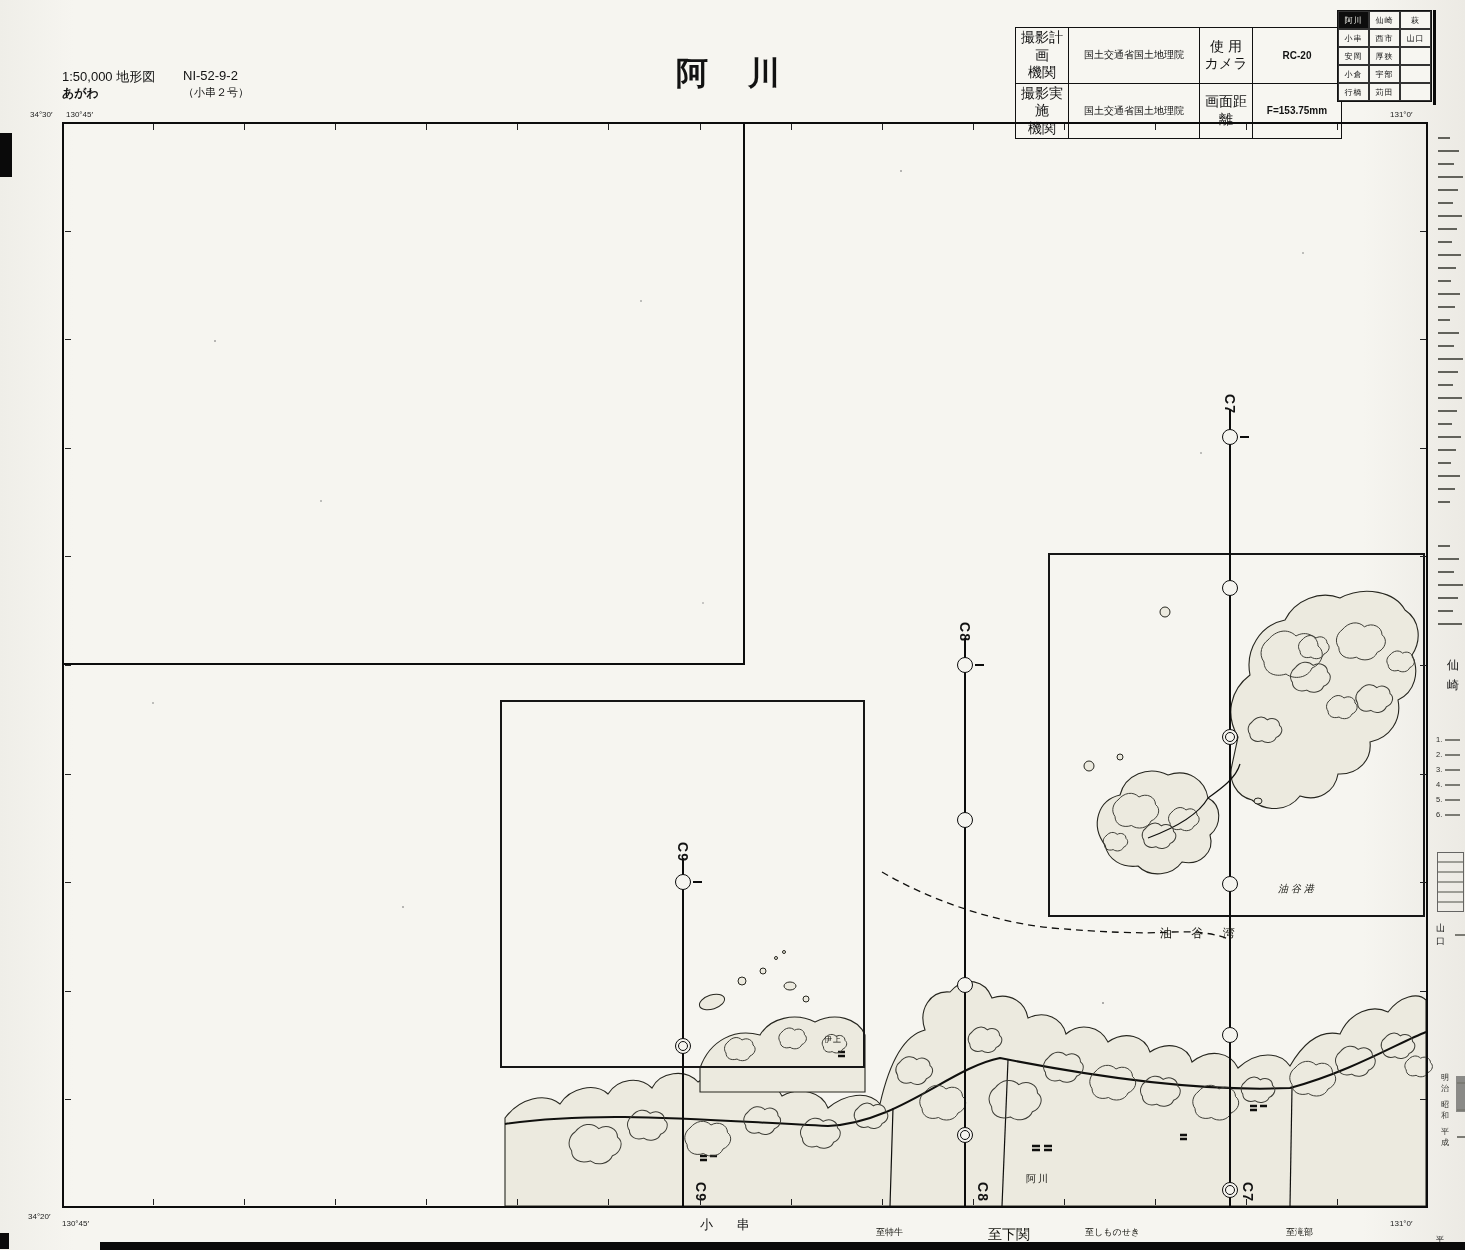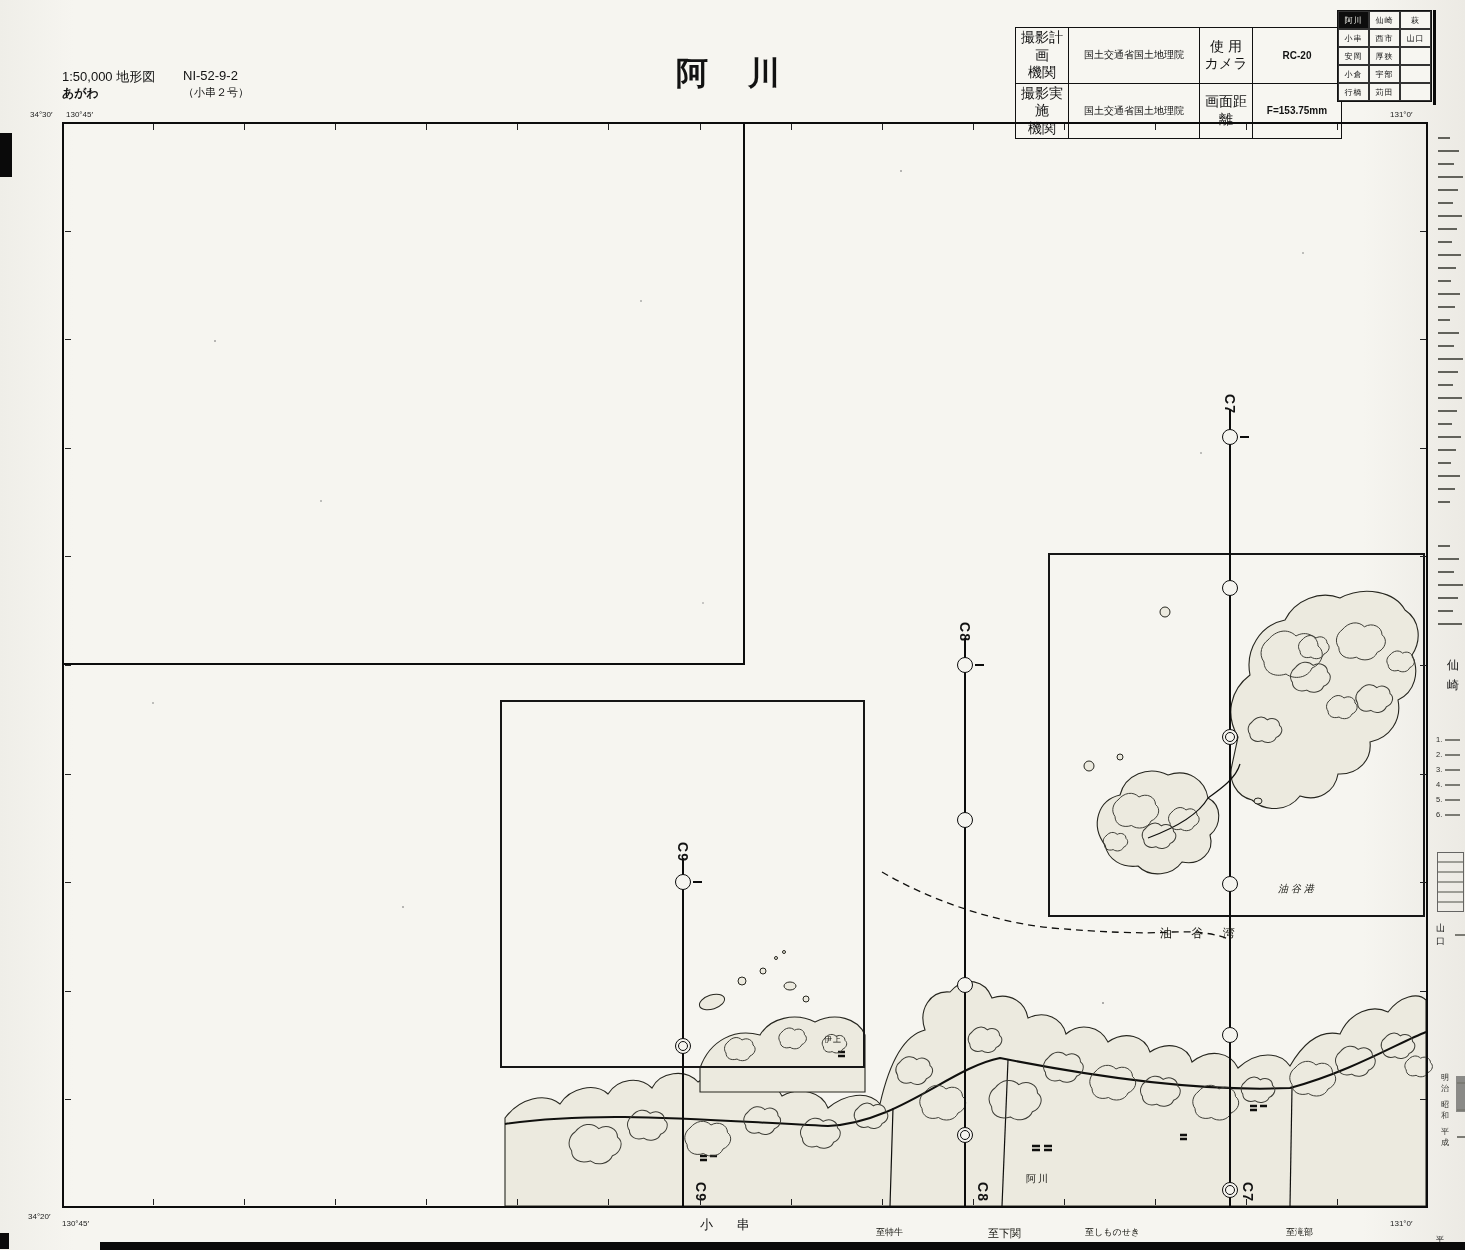--- a/index.html
+++ b/index.html
@@ -215,21 +215,21 @@
     <div class="abs circ" style="left: 683px; top: 882px;"></div>
     <div class="abs circ dbl" style="left: 683px; top: 1046px;"></div>
     <div class="abs flabel" style="left: 670px; top: 844px;">C9</div>
     <div class="abs flabel" style="left: 688px; top: 1184px;">C9</div>
     <div class="abs fdash" style="left: 693px; top: 881px; width: 9px;"></div>
     <div class="abs mlabel" style="left: 1278px; top: 882px; font-size: 10px; letter-spacing: 3px; font-style: italic;">油谷港</div>
     <div class="abs mlabel" style="left: 1160px; top: 925px; font-size: 12px; letter-spacing: 8px;">油 谷 湾</div>
     <div class="abs mlabel" style="left: 1026px; top: 1172px; font-size: 10px; letter-spacing: 2px;">阿川</div>
     <div class="abs mlabel" style="left: 824px; top: 1034px; font-size: 8px; letter-spacing: 1px;">伊上</div>
     <div class="abs mlabel" style="left: 876px; top: 1226px; font-size: 9px;">至特牛</div>
-    <div class="abs mlabel" style="left: 988px; top: 1226px; font-size: 11px;">至下関</div>
+    <div class="abs mlabel" style="left: 988px; top: 1226px; font-size: 14px;">至下関</div>
     <div class="abs mlabel" style="left: 1085px; top: 1226px; font-size: 9px;">至しものせき</div>
     <div class="abs mlabel" style="left: 1286px; top: 1226px; font-size: 9px; font-family: Liberation Serif, serif;">至滝部</div>
     <div class="abs" style="left: 1438px; top: 137px; width: 26px;">
       <div class="lbar" style="width: 12px; margin-bottom: 11px;"></div>
       <div class="lbar" style="width: 21px; margin-bottom: 11px;"></div>
       <div class="lbar" style="width: 16px; margin-bottom: 11px;"></div>
       <div class="lbar" style="width: 25px; margin-bottom: 11px;"></div>
       <div class="lbar" style="width: 20px; margin-bottom: 11px;"></div>
       <div class="lbar" style="width: 15px; margin-bottom: 11px;"></div>
       <div class="lbar" style="width: 24px; margin-bottom: 11px;"></div>

